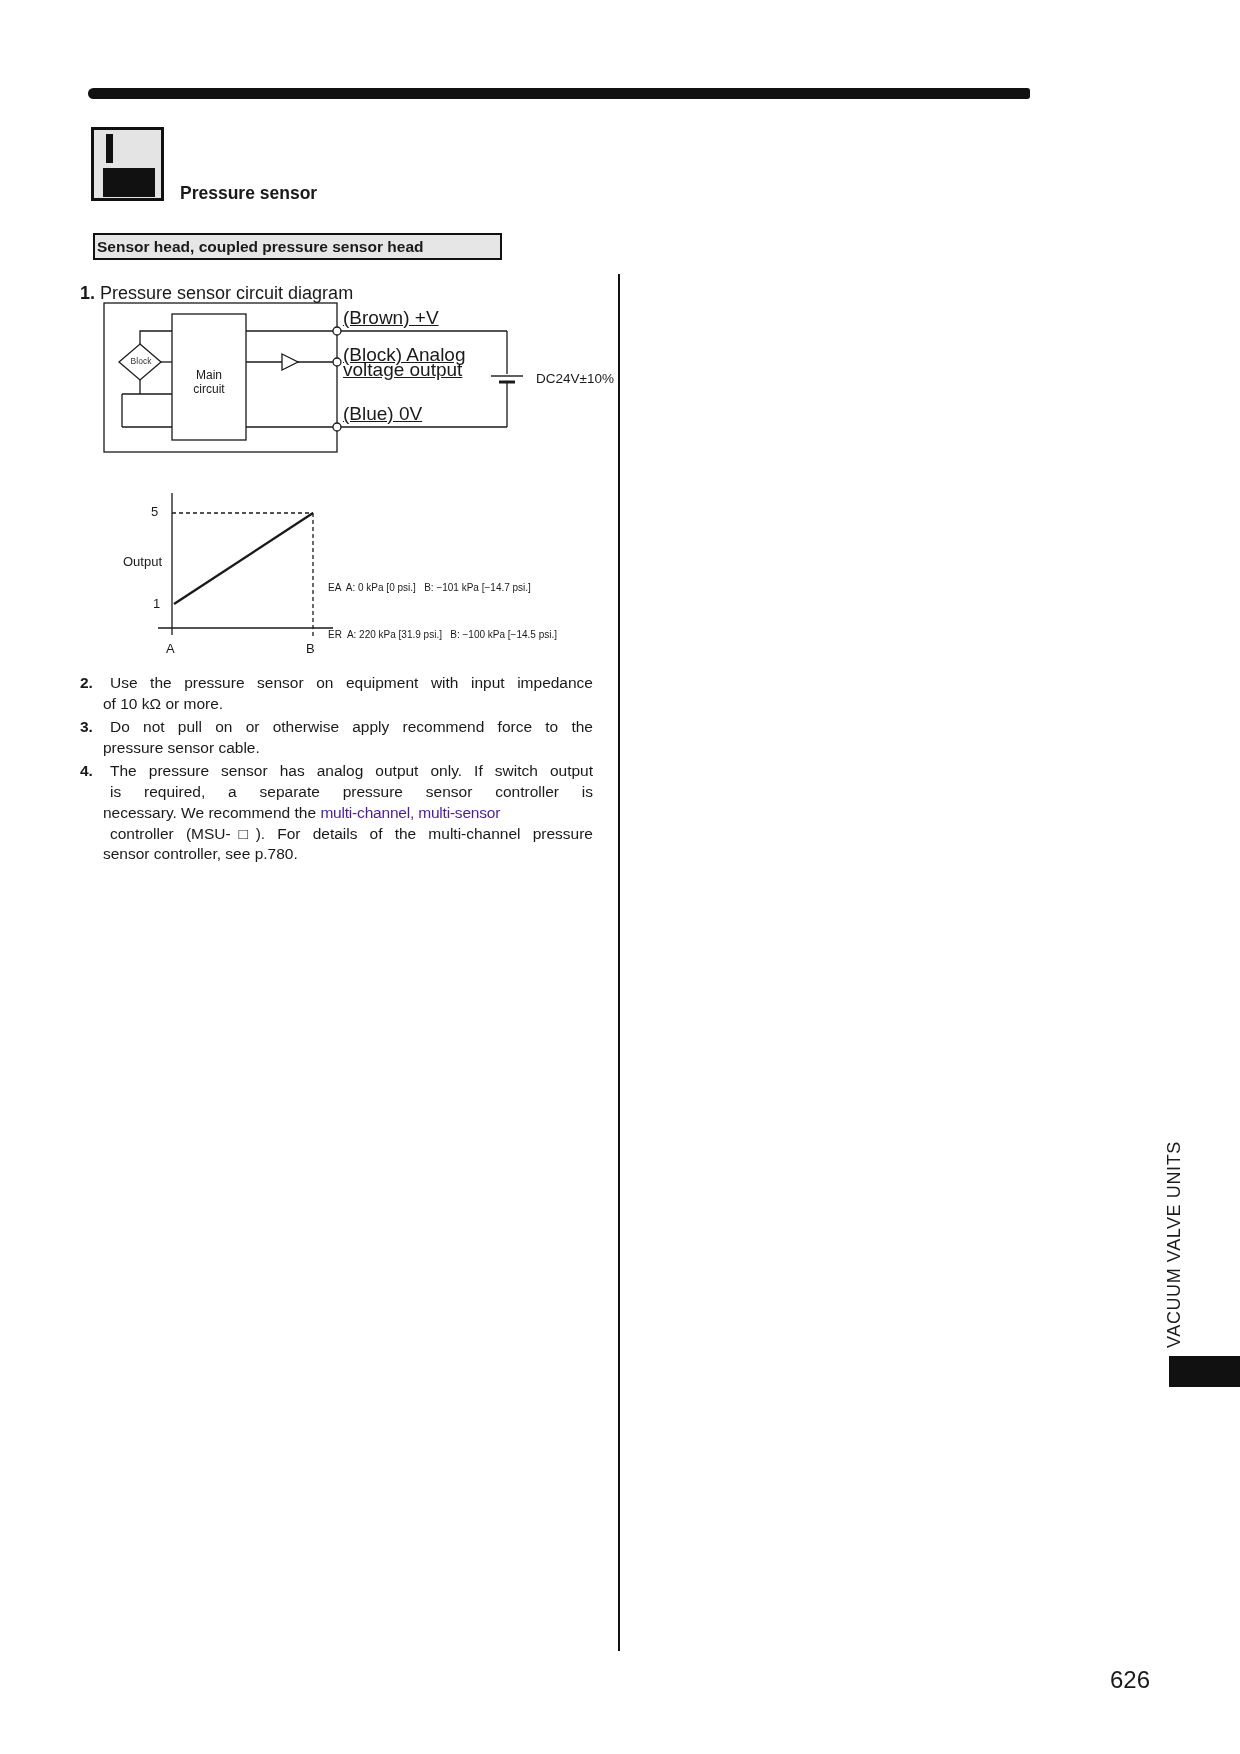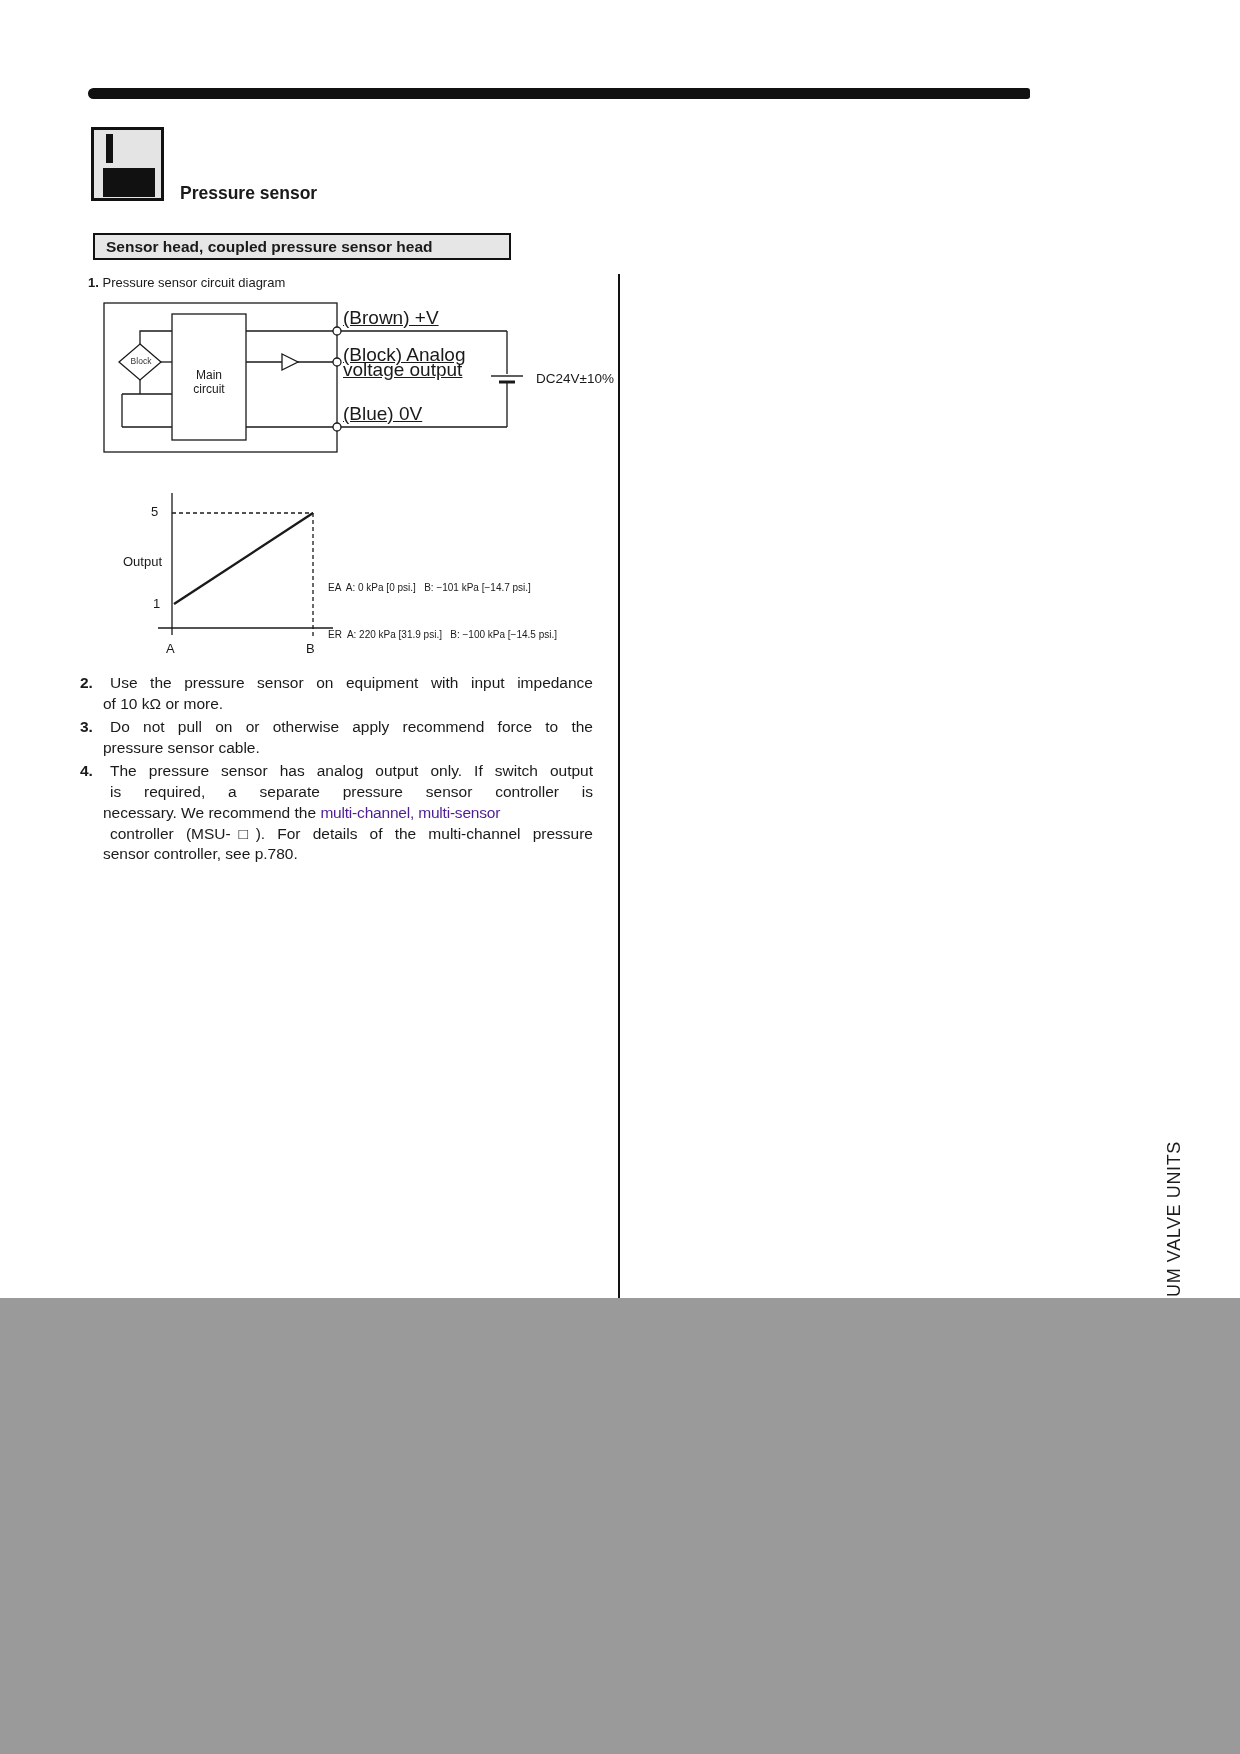--- a/index.html
+++ b/index.html
@@ -1,26 +1,26 @@
 <!DOCTYPE html>
 <html><head>
 <meta charset="utf-8">
 <style>
   html,body{margin:0;padding:0;background:#9a9a9a;}
   .page{
-    position:relative;width:1240px;height:1298px;margin:0 auto;
+    position:relative;width:1240px;height:1754px;margin:0 auto;
     background:#ffffff;overflow:hidden;
     font-family:"Liberation Sans",sans-serif;color:#1a1a1a;
   }
   .abs{position:absolute;}
   .bar{background:#111;}
   .bold{font-weight:700;}
   .section-box{
     border:2px solid #111;background:#e6e6e6;
-    font-weight:700;font-size:15.5px;line-height:23px;padding-left:11px;
+    font-weight:700;font-size:15.5px;line-height:23px;padding-left:2px;
   }
   .diagram-label{font-size:19px;line-height:15px;text-decoration:underline;}
   .notes{width:513px;font-size:15.5px;line-height:20.8px;}
   .note{position:relative;padding-left:23px;margin-bottom:2.5px;}
   .note-num{position:absolute;left:0;top:0;font-weight:700;}
   .jline{text-align:justify;text-align-last:justify;margin-left:7px;}
   .nline{text-align:left;}
   .light-seg{color:#4c1d95;letter-spacing:-0.2px;}
   .vtab-text{
     transform:rotate(-90deg);transform-origin:0 0;
@@ -40,21 +40,21 @@
     <div class="abs bar" style="left:12px;top:4px;width:7px;height:29px;"></div>
     <div class="abs bar" style="left:9px;top:38px;width:52px;height:29px;"></div>
   </div>
 
   <div class="abs bold" style="left:180px;top:183px;font-size:17.5px;">Pressure sensor</div>
 
   <div class="abs section-box" style="left:93px;top:233px;width:403px;height:23px;">
     <span>Sensor head, coupled pressure sensor head</span>
   </div>
 
-  <div class="abs" style="left:80px;top:275px;font-size:13px;margin-left:8px;">
+  <div class="abs" style="left:80px;top:283px;font-size:18px;">
     <span class="bold">1.</span>
     <span>Pressure sensor circuit diagram</span>
   </div>
 
   <svg class="abs" style="left:95px;top:298px;" width="530" height="165" viewBox="0 0 530 165" fill="none" stroke="#1a1a1a" stroke-width="1.3">
 
     <rect x="9" y="5" width="233" height="149"></rect>
 
     <path d="M151,33 L412,33"></path>
     <path d="M151,64 L242,64"></path>

